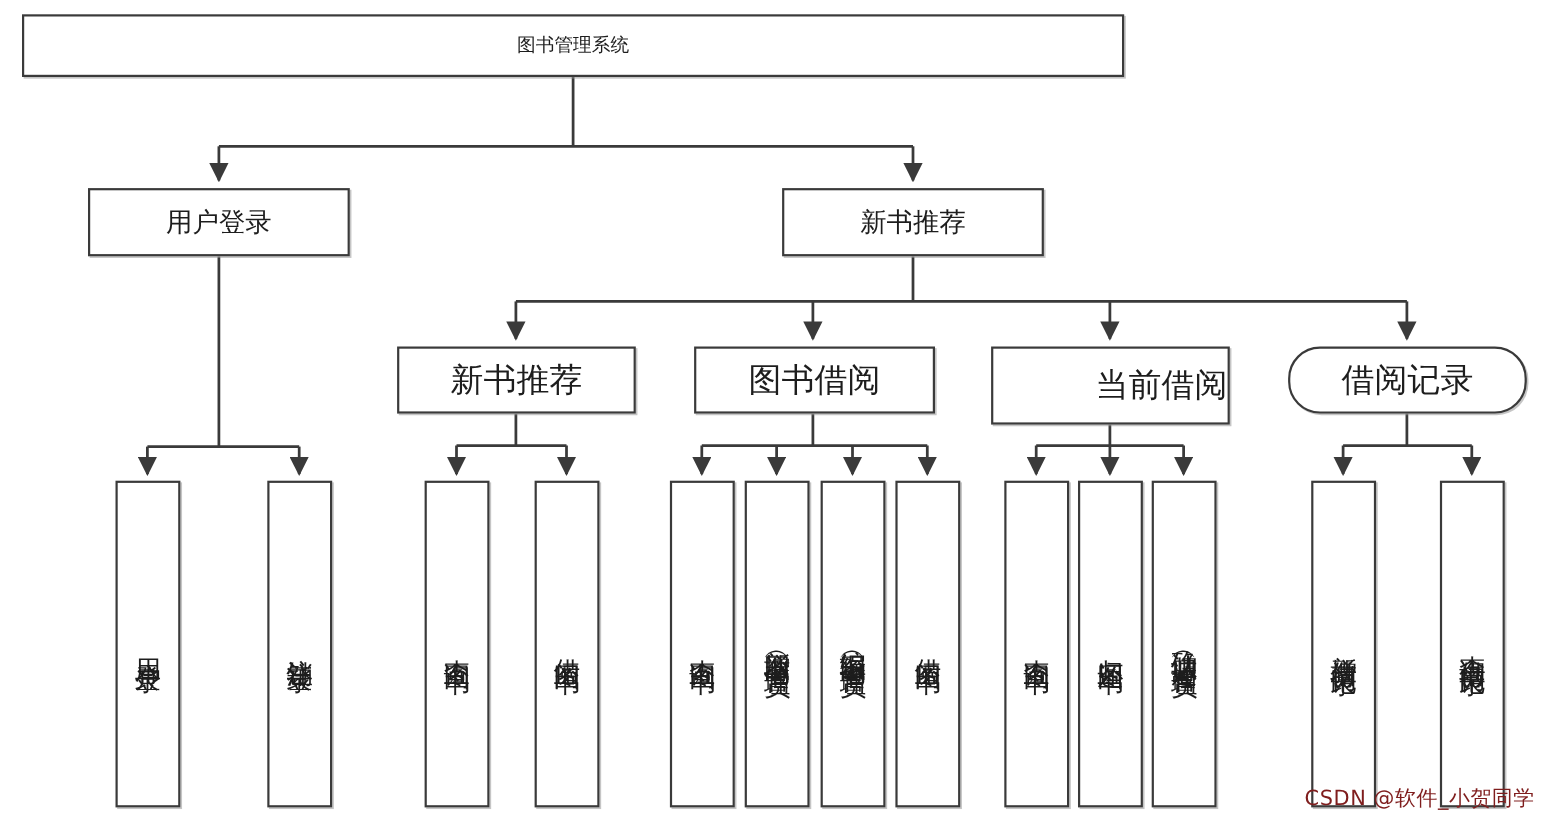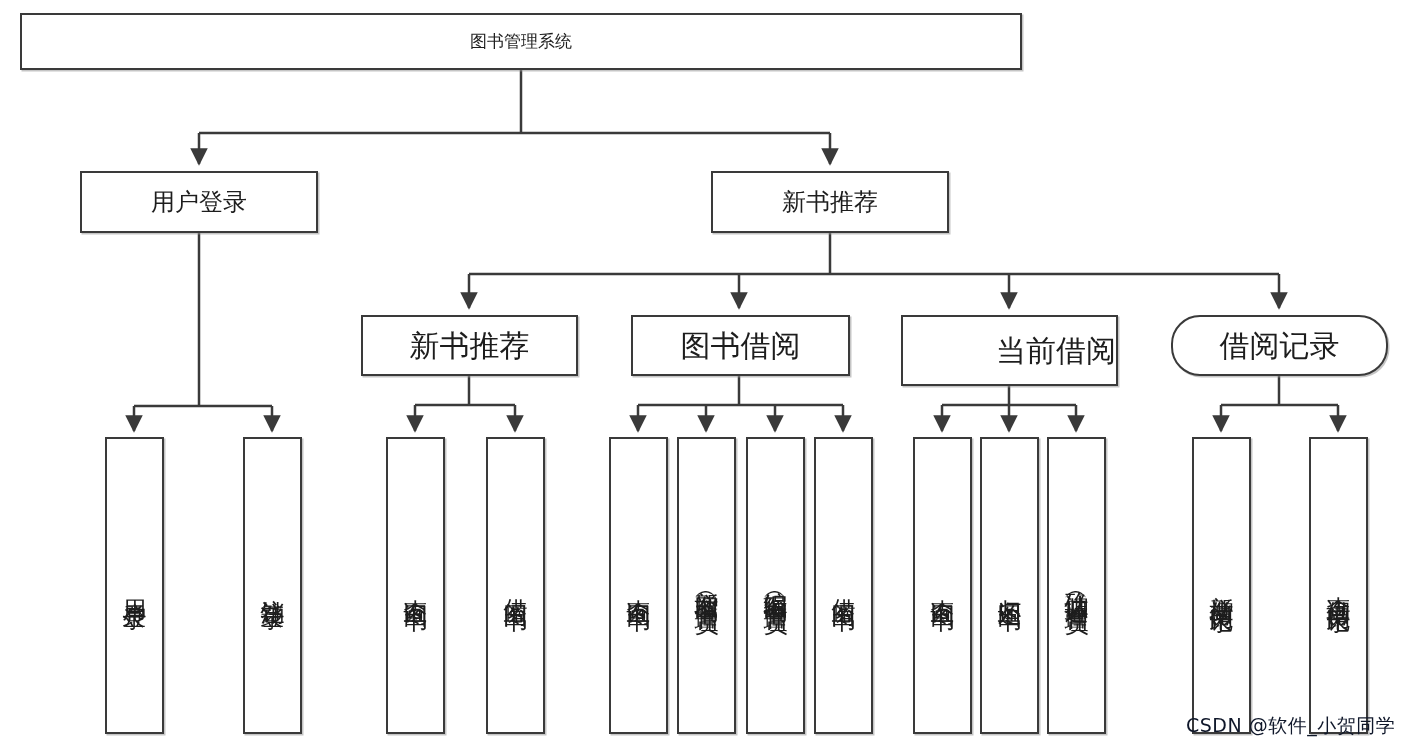--- a/index.html
+++ b/index.html
@@ -56,21 +56,21 @@
     letter-spacing: 3px;
     line-height: 1;
     white-space: pre;
     max-height: 100%;
   }
   .watermark {
     position: absolute;
     left: 1186px;
     top: 713px;
     font-size: 19px;
-    color: #0f172a;
+    color: #7f1d1d;
     letter-spacing: 0.5px;
     white-space: nowrap;
     pointer-events: none;
   }
 </style>
 </head>
 <body>
 
 <div id="diagram-root">
 

